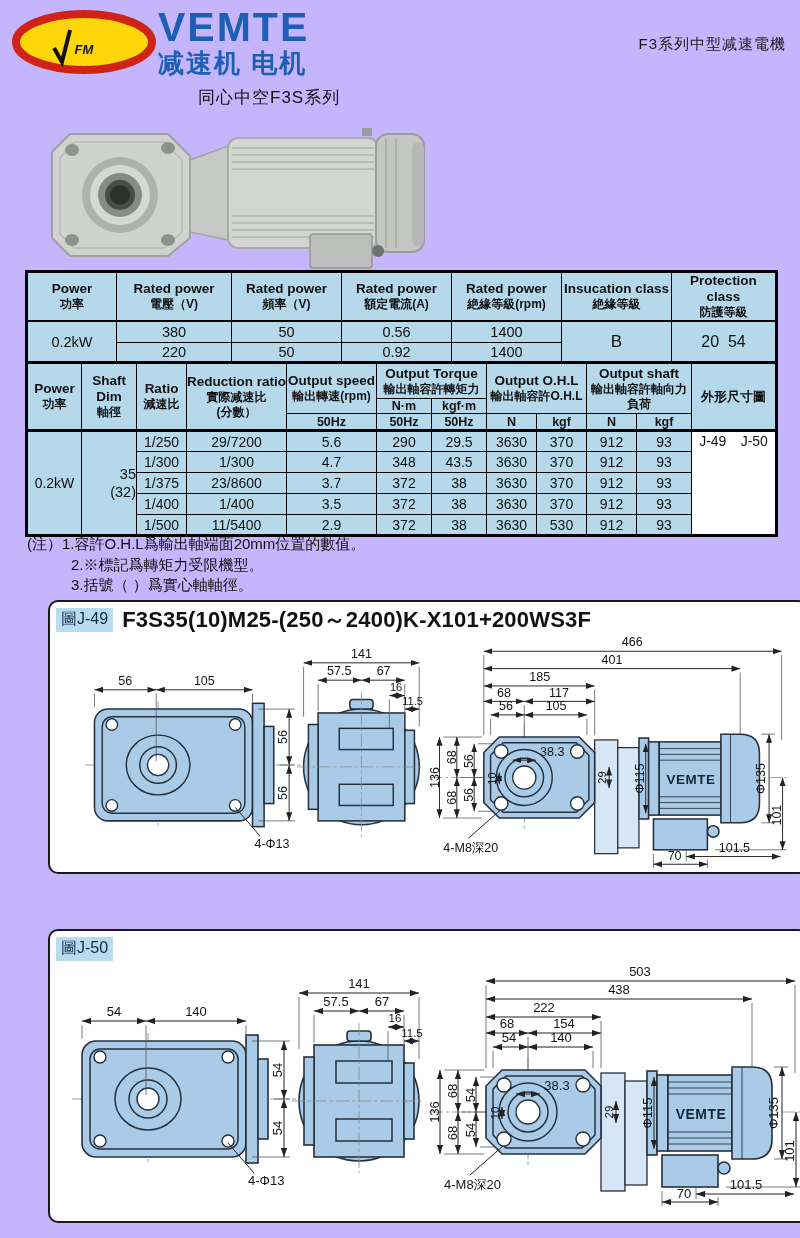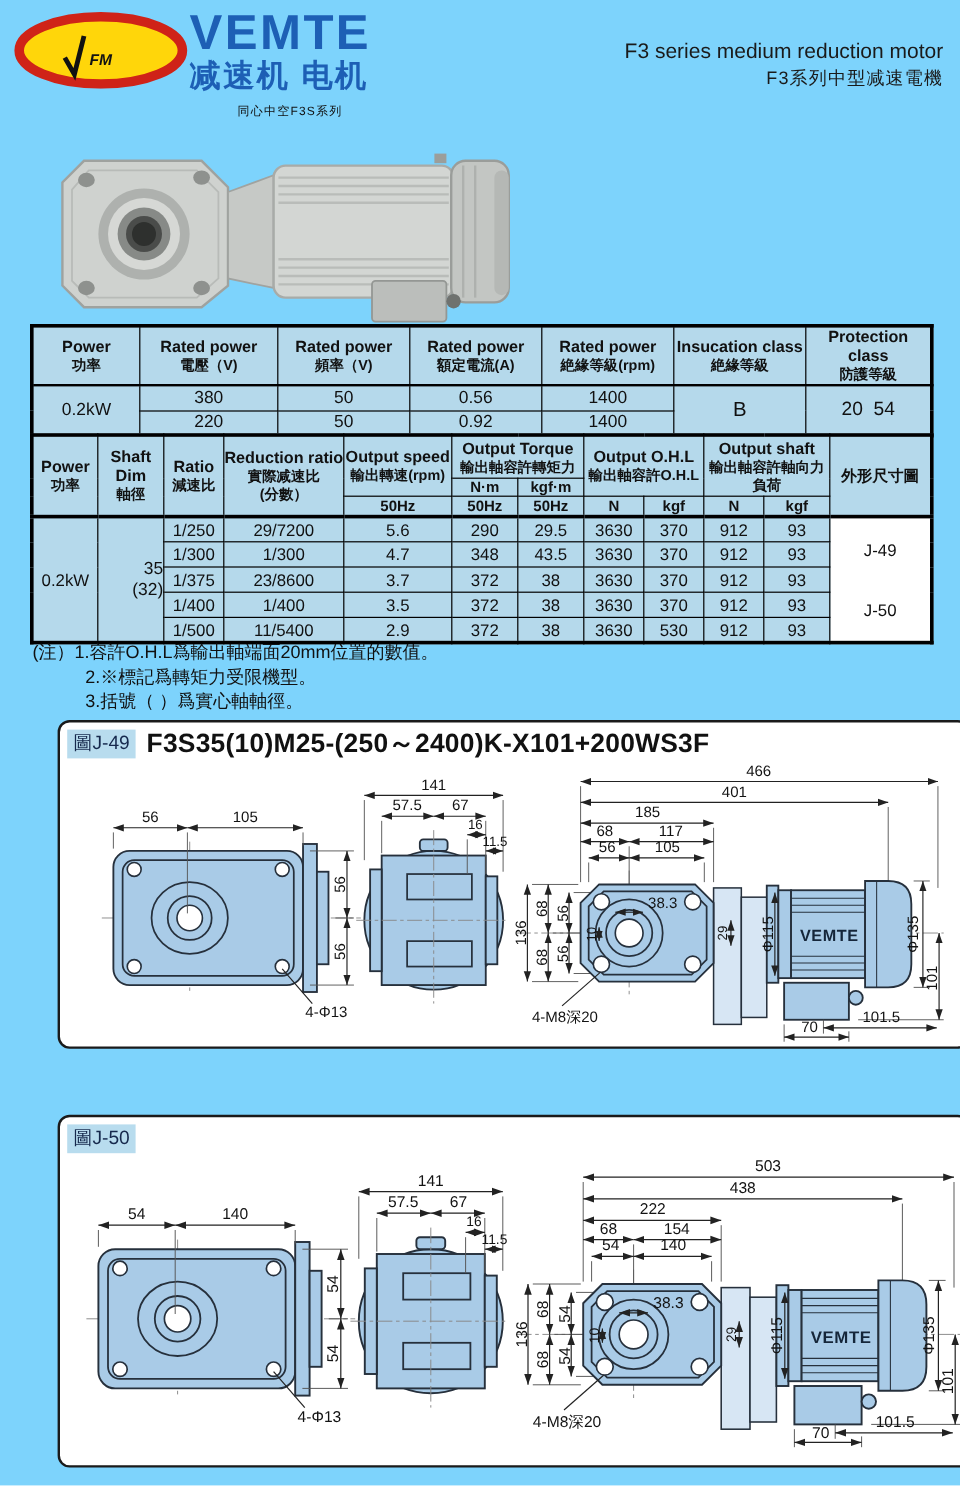--- a/index.html
+++ b/index.html
@@ -1,47 +1,47 @@
 <!DOCTYPE html>
 <html><head>
 <meta charset="utf-8">
 <style>
   * { margin:0; padding:0; box-sizing:border-box; }
   html,body { width:800px; background:#fff; font-family:"Liberation Sans",sans-serif; color:#111; }
-  #page { position:relative; width:800px; height:1238px; background:#7dd3fc; overflow:hidden; }
+  #page { position:relative; width:800px; height:1238px; background:#c4b5fd; overflow:hidden; }
 
   
   .logo-badge { position:absolute; left:10px; top:10px; }
   .brand-block { position:absolute; left:158px; top:6px; color:#1d5fb5; }
   .brand-name { font-size:41px; font-weight:bold; letter-spacing:2px; line-height:42px; }
   .brand-sub { font-size:26px; font-weight:bold; letter-spacing:2px; line-height:30px; }
   .titles { position:absolute; right:14px; top:32px; text-align:right; }
   .title-en { font-size:17.5px; color:#1a1a1a; }
   .title-zh { font-size:15px; color:#1a1a1a; margin-top:3px; letter-spacing:1px; }
-  .series-label { position:absolute; left:198px; top:86px; font-size:10px; letter-spacing:1px; }
+  .series-label { position:absolute; left:198px; top:86px; font-size:17px; letter-spacing:1px; }
 
   
   table { border-collapse:collapse; table-layout:fixed; }
   .blue-table { position:absolute; left:25px; width:750px; background:#b5d9eb; }
   .blue-table th, .blue-table td { border:1.5px solid #000; text-align:center; vertical-align:middle; overflow:hidden; }
   .blue-table { border:3px solid #000; }
   .t1 { top:270px; }
   .t2 { top:361px; }
   .hd-en { font-size:13.5px; line-height:16px; }
   .hd-zh { font-size:12px; line-height:15px; }
   .t1 thead th { height:46px; }
   .t1 tbody td { height:21px; font-size:14.5px; }
   .t1 thead { border-bottom:2.5px solid #000; }
   .t2 .rowA th { height:36px; }
   .t2 .rowB th { height:15px; font-size:12.5px; }
   .t2 .rowC th { height:17px; font-size:12.5px; }
   .t2 tbody td { height:21px; font-size:14px; }
   .t2 tbody tr:first-child td { border-top:3px solid #000; }
   .fig-cell { background:#fff; font-size:15px; }
-  .fig-cell .figs { display:flex; flex-direction:column; justify-content:space-around; height:100px; }
+  .fig-cell .figs { display:flex; flex-direction:row; justify-content:space-around; height:100px; }
   .shaft-cell div { line-height:18px; font-size:14.5px;text-align:right; }
 
   
   .notes { position:absolute; left:27px; top:534px; font-size:15px; line-height:20.5px; }
   .notes .row { display:flex; }
   .notes .indent { padding-left:44px; }
 
   
   .figbox { position:absolute; left:20px; width:760px; border:2.5px solid #1a1a1a; border-radius:10px; background:#fff;margin-left:28px; }
   .figbox.f49 { top:600px; height:274px; }
@@ -72,21 +72,20 @@
   <svg class="logo-badge" width="148" height="64" viewBox="0 0 148 64">
     <ellipse cx="74" cy="32" rx="68" ry="28" fill="#ffd60a" stroke="#cf2318" stroke-width="8"></ellipse>
     <text x="74" y="44" font-size="34" font-weight="bold" font-style="italic" fill="#111">FM</text>
     <path d="M44,38 L52,52 L60,20" stroke="#111" stroke-width="4" fill="none"></path>
   </svg>
   <div class="brand-block">
     <div class="brand-name">VEMTE</div>
     <div class="brand-sub">减速机 电机</div>
   </div>
   <div class="titles">
-    <div class="title-en">F3 series medium reduction motor</div>
     <div class="title-zh">F3系列中型减速電機</div>
   </div>
   <div class="series-label">同心中空F3S系列</div>
 
   <svg style="position:absolute;left:40px;top:118px" width="390" height="152" viewBox="0 0 390 152">
     <path d="M30,16 L128,16 L150,38 L150,120 L128,138 L30,138 L12,120 L12,34 Z" fill="#cfd2cf" stroke="#9fa29f" stroke-width="2"></path>
     <path d="M34,24 L124,24 L142,42 L142,114 L124,130 L34,130 L20,116 L20,40 Z" fill="none" stroke="#b8bbb8" stroke-width="1.5"></path>
     <ellipse cx="32" cy="32" rx="7" ry="6" fill="#8e918e"></ellipse>
       <ellipse cx="128" cy="30" rx="7" ry="6" fill="#8e918e"></ellipse>
     <ellipse cx="32" cy="122" rx="7" ry="6" fill="#8e918e"></ellipse>

